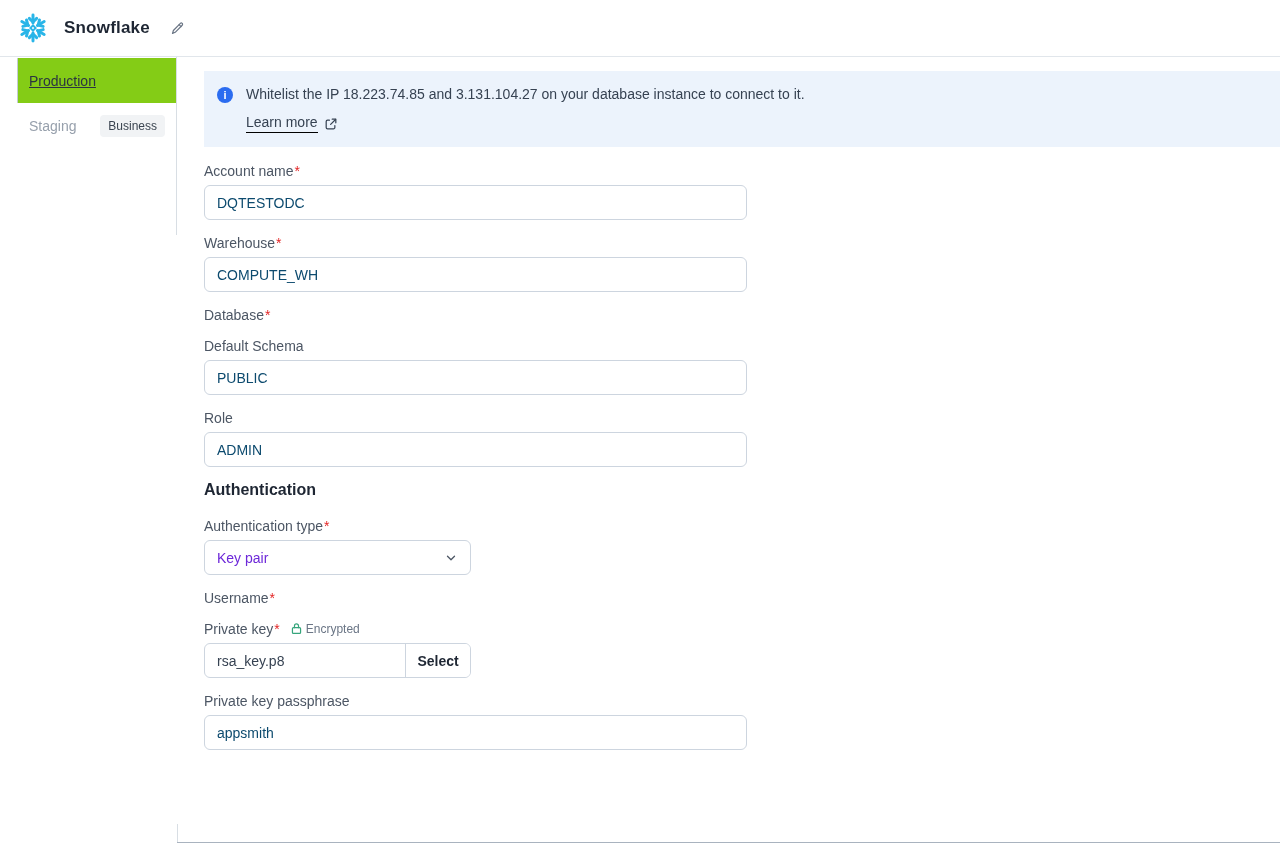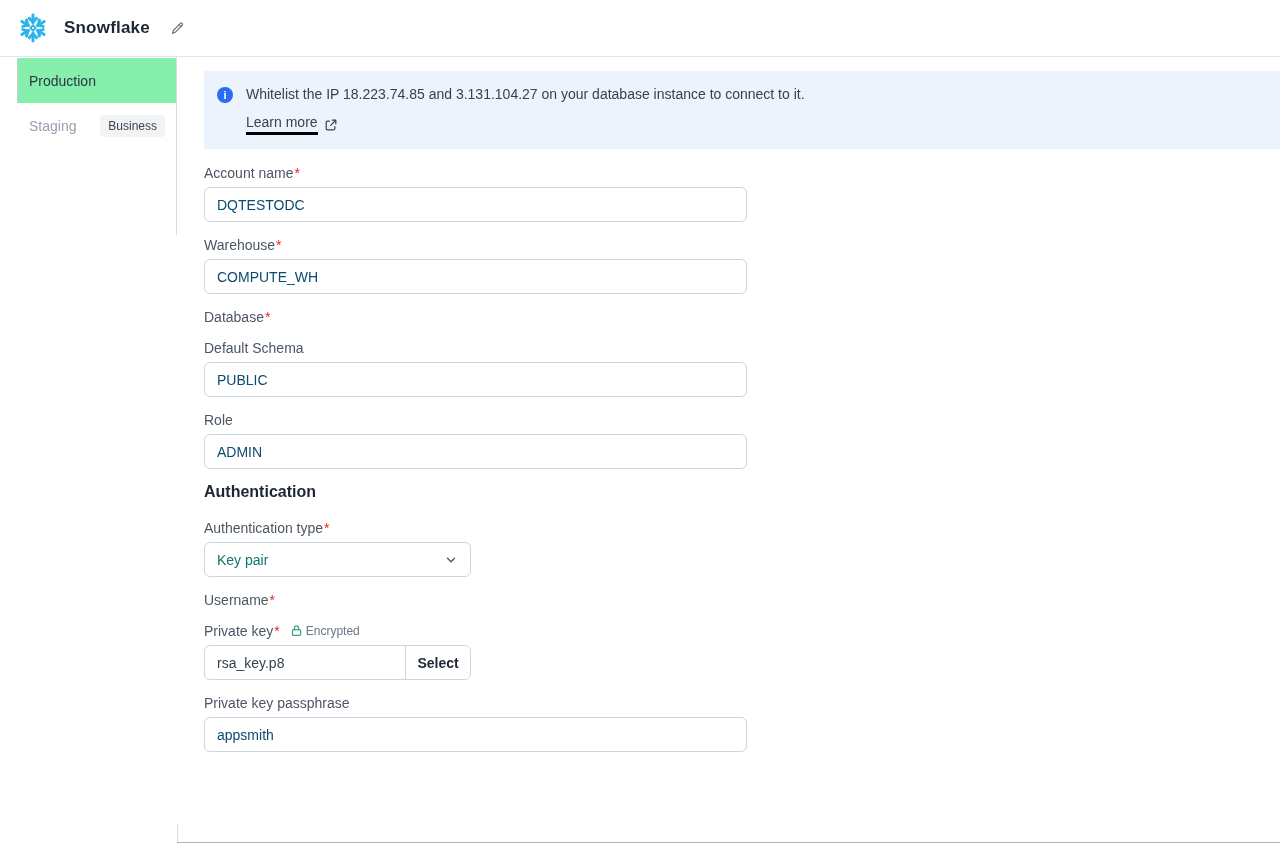--- a/index.html
+++ b/index.html
@@ -16,41 +16,41 @@
   .title { font-size:17px; font-weight:700; color:#1E2633; margin-left:14px; letter-spacing:.2px; }
   .edit-btn { margin-left:18px; width:20px; height:20px; display:flex; align-items:center; justify-content:center; cursor:pointer; }
 
   
   .body { display:flex; flex:1; min-height:0; }
 
   
   .sidebar { width:177px; flex:none; position:relative; padding-top:1px; }
   .sidebar-divider { position:absolute; right:0; top:0; width:1px; height:178px; background:#D8DEE4; }
   .env-item { height:45px; margin-left:17px; display:flex; align-items:center; justify-content:space-between; padding:0 12px; font-size:14px; color:#97A0AC; cursor:pointer; }
-  .env-item.selected { background:#86efac; color:#2B3540; border-left:1px solid #C4CCD4; padding-left:11px; }
+  .env-item.selected { background:#84cc16; color:#2B3540; border-left:1px solid #C4CCD4; padding-left:11px;text-decoration:underline; }
   .env-badge { background:#F1F3F5; border-radius:4px; padding:5px 8px; font-size:12px; color:#3A4450; line-height:1; }
 
   
   .main { flex:1; min-width:0; position:relative; border-bottom:1px solid #A9B3BF; overflow:hidden; }
   .main-left-tick { position:absolute; left:0; bottom:0; width:1px; height:18px; background:#D8DEE4; }
 
   .banner { margin:14px 0 0 27px; background:#ECF3FC; padding:15px 16px 14px 13px; display:flex; gap:13px; }
   .info-icon { width:16px; height:16px; flex:none; margin-top:1px; border-radius:50%; background:#2B6CF0; color:#fff; font-size:11px; font-weight:700; line-height:1; display:flex; align-items:center; justify-content:center; }
   .banner-text { font-size:14px; color:#364252; line-height:17px; }
   .learn-more { display:inline-flex; align-items:center; gap:6px; margin-top:11px; font-size:14px; color:#364252; cursor:pointer; width:fit-content; }
-  .learn-more .lm-label { border-bottom:3px solid #000000; padding-bottom:2px; }
+  .learn-more .lm-label { border-bottom:1px solid #000000; padding-bottom:2px; }
 
   
   .form { margin-left:27px; width:543px; padding-top:15px; }
   .field { margin-bottom:14px; }
   .label-row { display:flex; align-items:center; margin-bottom:6px; font-size:14px; color:#4C5664; height:17px; }
   .req { color:#E32525; margin-left:1px; }
   .text-input { width:100%; height:35px; border:1px solid #CDD5DF; border-radius:6px; padding:0 12px; font-size:14px; color:#0c4a6e; font-family:inherit; background:#fff; outline:none; }
   .section-heading { font-size:16px; font-weight:700; color:#1E2633; margin:13px 0 18px 0; }
-  .select-control { width:267px; height:35px; border:1px solid #CDD5DF; border-radius:6px; display:flex; align-items:center; justify-content:space-between; padding:0 12px; font-size:14px; color:#0f766e; cursor:pointer; background:#fff; }
+  .select-control { width:267px; height:35px; border:1px solid #CDD5DF; border-radius:6px; display:flex; align-items:center; justify-content:space-between; padding:0 12px; font-size:14px; color:#6d28d9; cursor:pointer; background:#fff; }
   .file-control { width:267px; height:35px; border:1px solid #CDD5DF; border-radius:6px; display:flex; overflow:hidden; background:#fff; }
   .file-name { flex:1; display:flex; align-items:center; padding:0 12px; font-size:14px; color:#364252; border-right:1px solid #CDD5DF; }
   .select-btn { width:64px; flex:none; display:flex; align-items:center; justify-content:center; font-size:14px; font-weight:700; color:#1E2633; background:#fff; border:none; cursor:pointer; font-family:inherit; }
   .lock-badge { display:inline-flex; align-items:center; gap:3px; margin-left:10px; font-size:12px; color:#6A7585; }
 </style>
 </head>
 <body>
 
 <div class="app">
 

